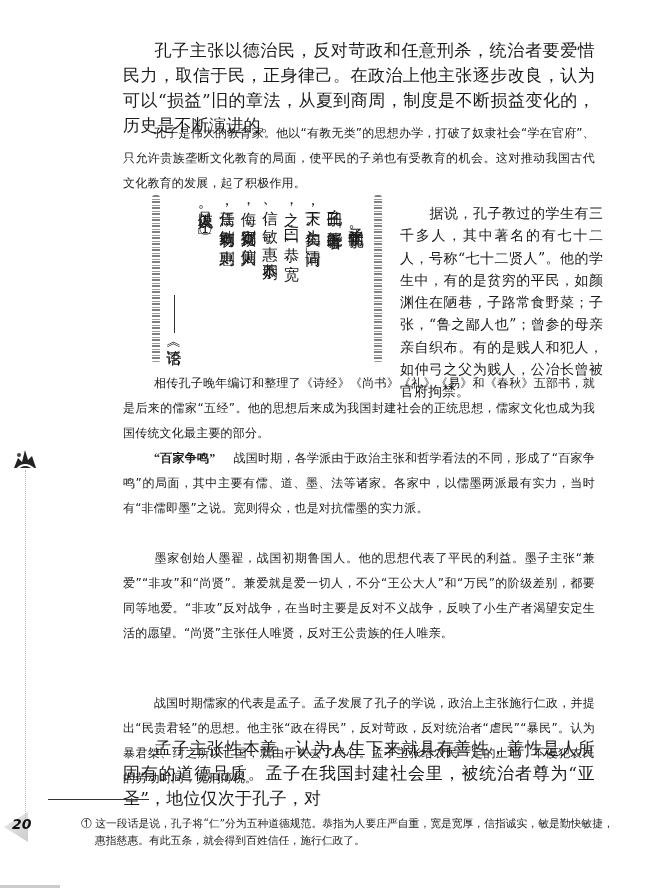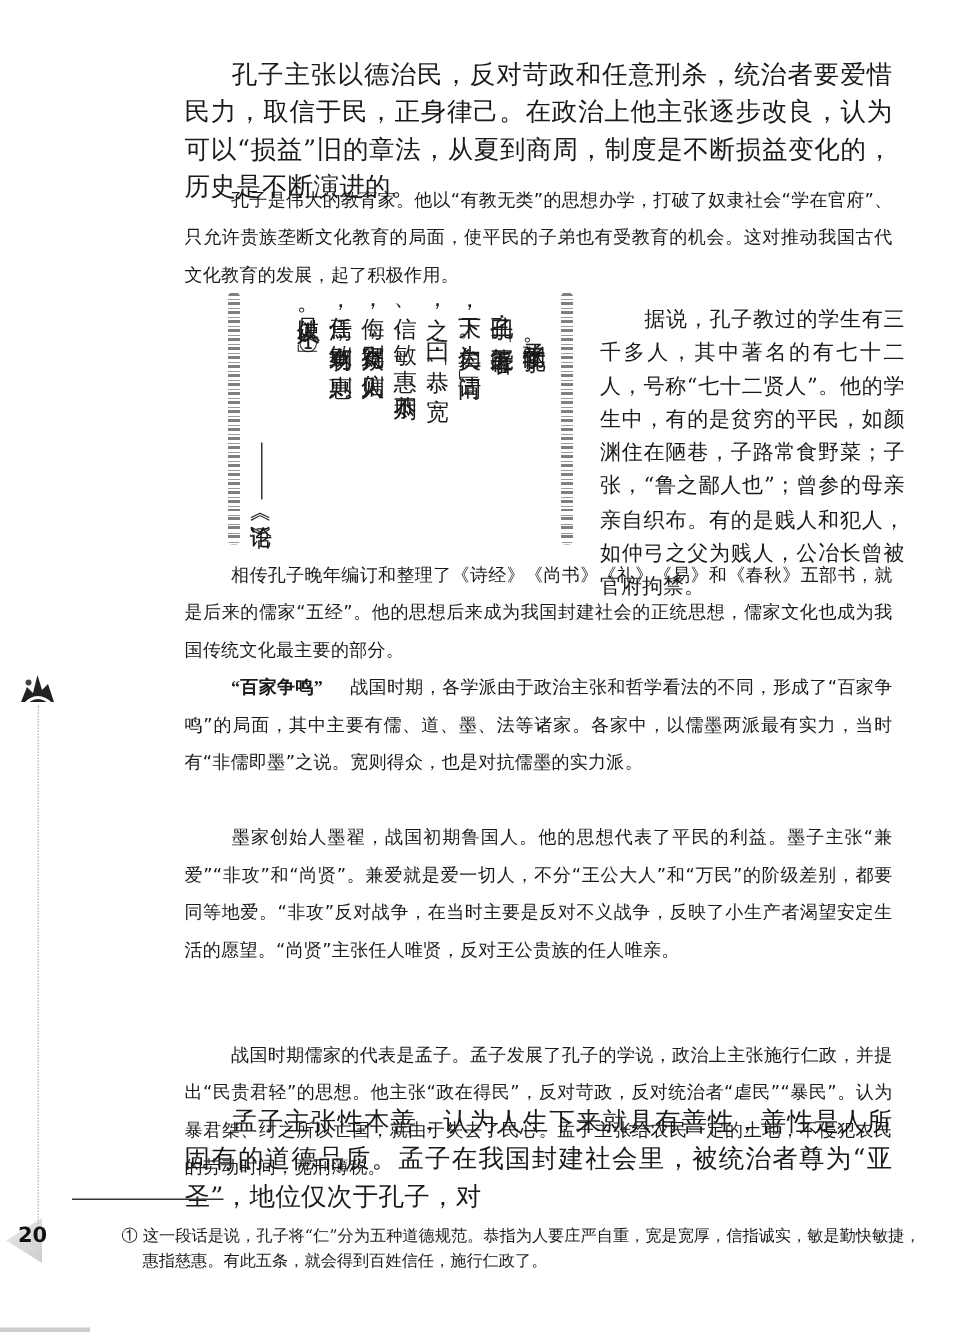--- a/index.html
+++ b/index.html
@@ -24,21 +24,21 @@
           font-size: 15.5px; line-height: 21.5px; width: 21.5px; letter-spacing: 1px; white-space: nowrap; }
   .vcol.first { padding-top: 17px; }
   .vsource { position: absolute; left: 14px; top: 100px; writing-mode: vertical-rl;
              font-family: "DejaVu Sans", "Liberation Sans", sans-serif; font-size: 15px; letter-spacing: 1px; }
   .vsource .dash { display: inline-block; height: 38px; border-right: 1px solid #333; margin-bottom: 4px; }
   .left-rule { position: absolute; left: 25px; top: 470px; width: 0; height: 350px; border-left: 1px dotted #bbb; }
   .emblem { position: absolute; left: 10px; top: 446px; width: 30px; height: 30px; }
   .page-num-tab { position: absolute; left: 4px; top: 812px; width: 24px; height: 30px;
     background: linear-gradient(135deg, #ddd, #aaa); clip-path: polygon(0 50%, 100% 0, 100% 100%); opacity: 0.6; }
   .page-num { position: absolute; left: 12px; top: 816px; font-family: "DejaVu Sans", "Liberation Sans", sans-serif;
-              font-weight: bold; font-size: 14px; color: #111; }
+              font-weight: bold; font-size: 14px; color: #111; font-style: italic; }
   .fn-rule { position: absolute; left: 48px; top: 799px; width: 101px; border-top: 1.3px solid #333; }
   .footnote { position: absolute; left: 81px; top: 815px; width: 520px; font-size: 10.8px; line-height: 17px;
               margin: 0; text-indent: -14px; padding-left: 14px; }
   .bottom-strip { position: absolute; left: 0; top: 885px; width: 60px; height: 3px; background: #ccc; }
 </style>
 </head>
 <body>
 
 <div class="left-rule"></div>
 <svg class="emblem" viewBox="0 0 30 30">

